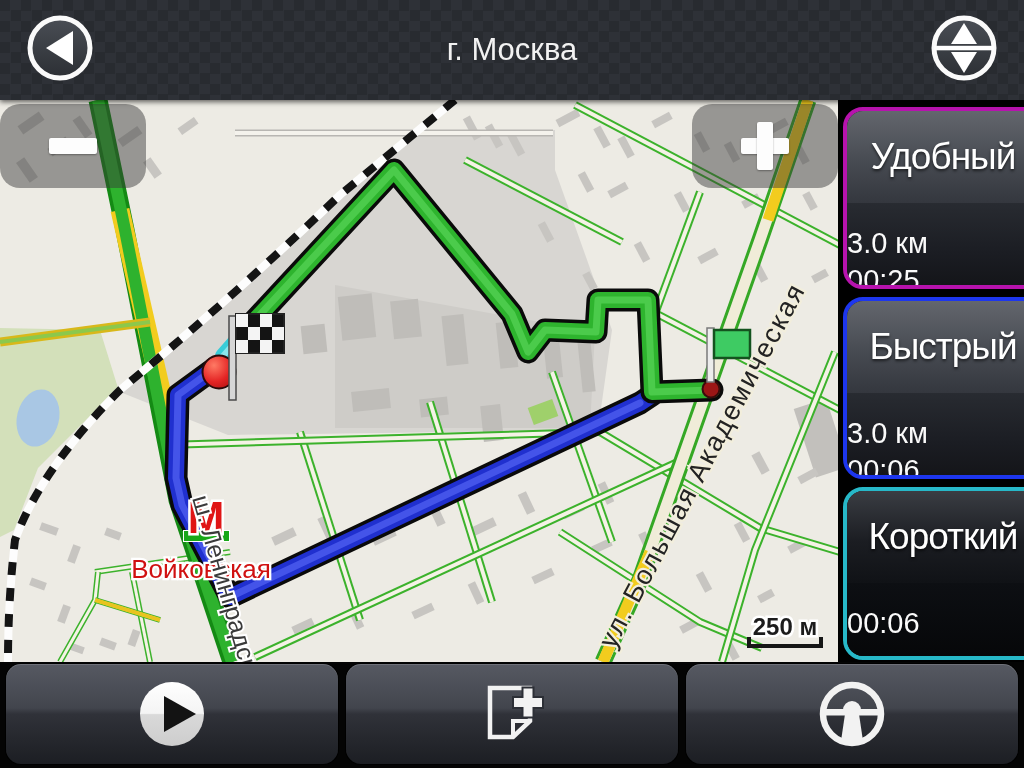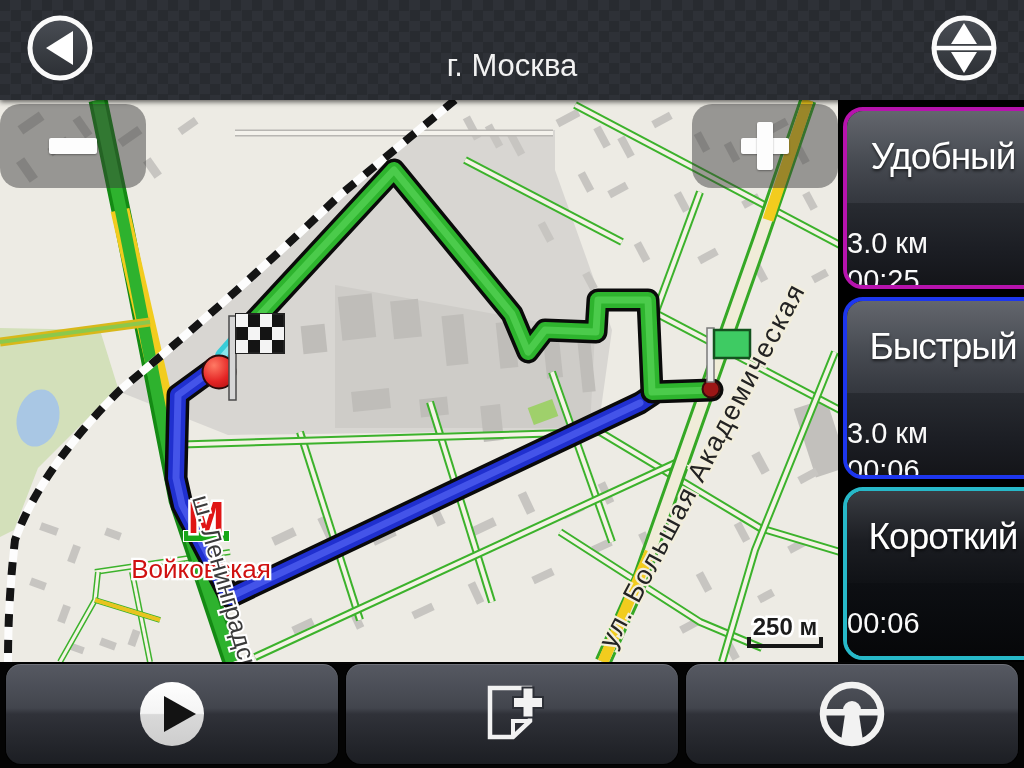--- a/index.html
+++ b/index.html
@@ -3,21 +3,21 @@
 <meta charset="utf-8">
 <style>
   html,body{margin:0;padding:0;background:#000;}
   #screen{position:relative;width:1024px;height:768px;overflow:hidden;background:#000;
           font-family:"Liberation Sans",sans-serif;-webkit-font-smoothing:antialiased;}
 
   
   #topbar{position:absolute;left:0;top:0;width:1024px;height:100px;
     background:repeating-conic-gradient(#2e3137 0% 25%, #282b30 0% 50%);
     background-size:21px 21px;box-shadow:0 2px 5px rgba(0,0,0,.6);z-index:5;}
-  #title{position:absolute;left:0;top:16px;width:100%;height:100px;line-height:100px;
+  #title{position:absolute;left:0;top:0;width:100%;height:100px;line-height:100px;
     text-align:center;color:#f2f2f2;font-size:31px;}
   .round-btn{position:absolute;top:14px;width:68px;height:68px;cursor:pointer;}
   #back-btn{left:26px;} #reorder-btn{left:930px;}
 
   
   #map{position:absolute;left:0;top:100px;width:838px;height:562px;overflow:hidden;background:#edebe4;}
   .zoombtn{position:absolute;top:4px;width:146px;height:84px;border-radius:20px;
     background:rgba(55,55,55,.47);cursor:pointer;}
   #zoom-out{left:0;} #zoom-in{left:692px;}
   .zbar{position:absolute;background:#fdfdfd;border-radius:2px;box-shadow:0 1px 2px rgba(0,0,0,.35);}

